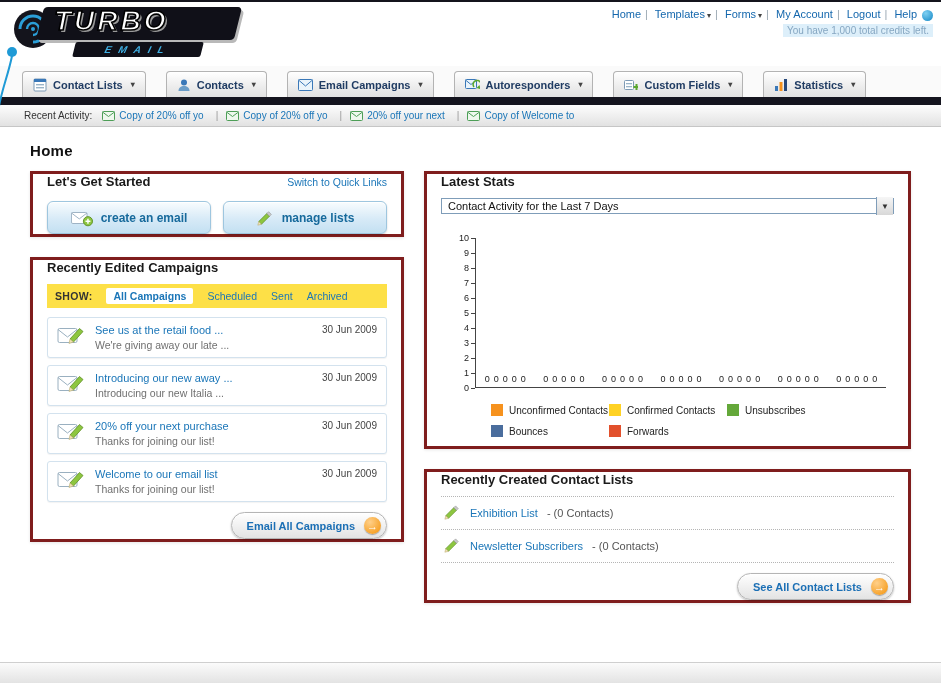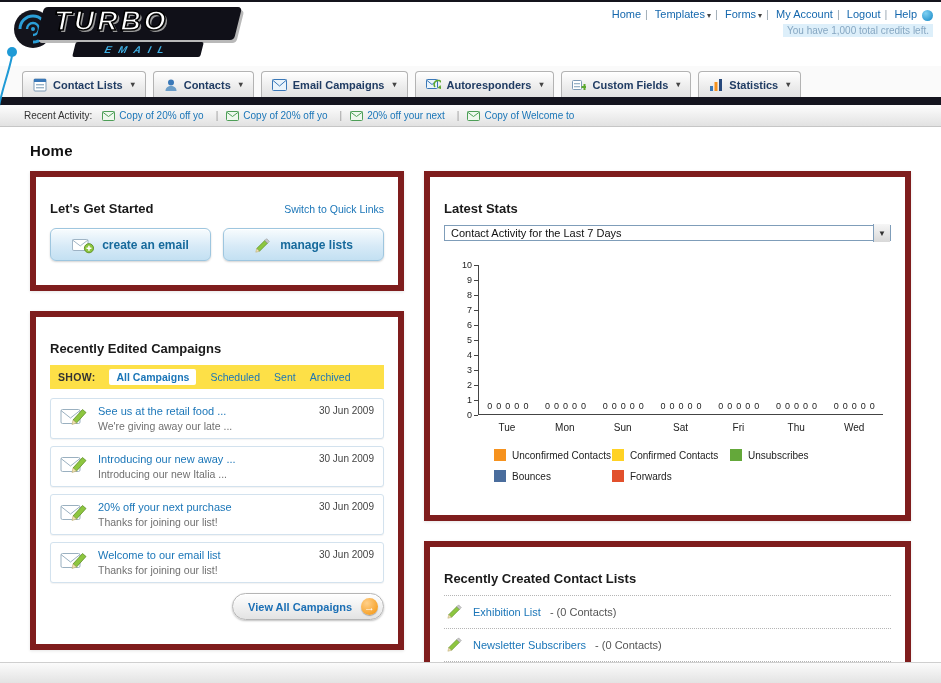--- a/index.html
+++ b/index.html
@@ -44,21 +44,21 @@
   .caret { font-size: 8px; color: #444; margin-left: 2px; }
   .help-dot {
     display: inline-block; width: 11px; height: 11px; border-radius: 50%;
     background: radial-gradient(circle at 35% 30%, #7fd0f2, #1287c6);
     vertical-align: middle; margin-left: 5px;
   }
   .top-info { font-size: 10px; color: #86a7c2; margin-top: 2px; }
   .top-info .hl { background: #ddeffa; padding: 1px 4px; }
 
   
-  .tabs-strip { background: #fafafa; padding: 5px 0 0 22px; height: 31px; display: flex; gap: 7px; }
+  .tabs-strip { background: #fafafa; padding: 5px 0 0 22px; height: 31px; display: flex; gap: 20px; }
   .tab {
     display: inline-flex; align-items: center; gap: 6px; height: 26px;
     padding: 0 10px; border: 1px solid #b3b3b3; border-bottom: none;
     border-radius: 4px 4px 0 0;
     background: linear-gradient(#ffffff, #ececec 60%, #e2e2e2);
     font-size: 11px; font-weight: bold; color: #203c63; cursor: pointer;
     box-shadow: inset 0 1px 0 #fff;
   }
   .dark-bar { height: 8px; background: #15151f; }
 
@@ -75,23 +75,23 @@
   .activity-item:not(:last-child)::after { content: "|"; color: #999; margin: 0 8px; }
 
   
   .content { padding: 0 30px; }
   .page-title { font-size: 15px; font-weight: bold; color: #111; margin: 15px 0 12px; letter-spacing: .3px; }
   .columns { display: flex; gap: 20px; align-items: flex-start; }
   .left-col { width: 374px; }
   .right-col { flex: 1; }
 
   .panel {
-    border: 6px solid #7f1d1d; background: #fff;
+    border: 3px solid #7f1d1d; background: #fff;
     box-shadow: 0 1px 3px rgba(0,0,0,.1);
-    padding: 24px 14px;
+    padding: 0 14px;
   }
   .panel-title { font-size: 13px; font-weight: bold; color: #1a1a1a; }
 
   
   .gs-head { display: flex; justify-content: space-between; align-items: center; }
   .gs-link { font-size: 10.5px; color: #1b76b8; }
   .gs-buttons { display: flex; gap: 12px; margin-top: 12px; }
   .gs-btn {
     flex: 1; display: flex; align-items: center; justify-content: center; gap: 8px; height: 33px;
     border: 1px solid #9ec6df; border-radius: 6px;
@@ -416,21 +416,21 @@
               </svg>
               <div class="camp-text">
                 <a class="camp-title">Welcome to our email list</a>
                 <div class="camp-sub">Thanks for joining our list!</div>
               </div>
               <div class="camp-date">30 Jun 2009</div>
             </div>
           </div>
         <div class="panel-btn-row">
           <button class="pill-btn">
-            <span>View All Campaigns</span>
+            <span>Email All Campaigns</span>
             <span class="orange-dot"></span>
           </button>
         </div>
       </div>
     </div>
 
     <div class="right-col">
       <div class="panel">
         <div class="panel-title">Latest Stats</div>
         <div class="fake-select">
@@ -533,29 +533,20 @@
                   <div class="val-group">
                     <span>0</span>
                     <span>0</span>
                     <span>0</span>
                     <span>0</span>
                     <span>0</span>
                   </div>
                 </div>
             </div>
           </div>
-          <div class="days-row">
-              <div class="day-label">Tue</div>
-              <div class="day-label">Mon</div>
-              <div class="day-label">Sun</div>
-              <div class="day-label">Sat</div>
-              <div class="day-label">Fri</div>
-              <div class="day-label">Thu</div>
-              <div class="day-label">Wed</div>
-            </div>
         </div>
 
         <div class="legend">
 
             <div class="legend-item">
               <span class="legend-swatch" style="background: rgb(246, 146, 30);"></span>
               <span>Unconfirmed Contacts</span>
             </div>
 
             <div class="legend-item">

